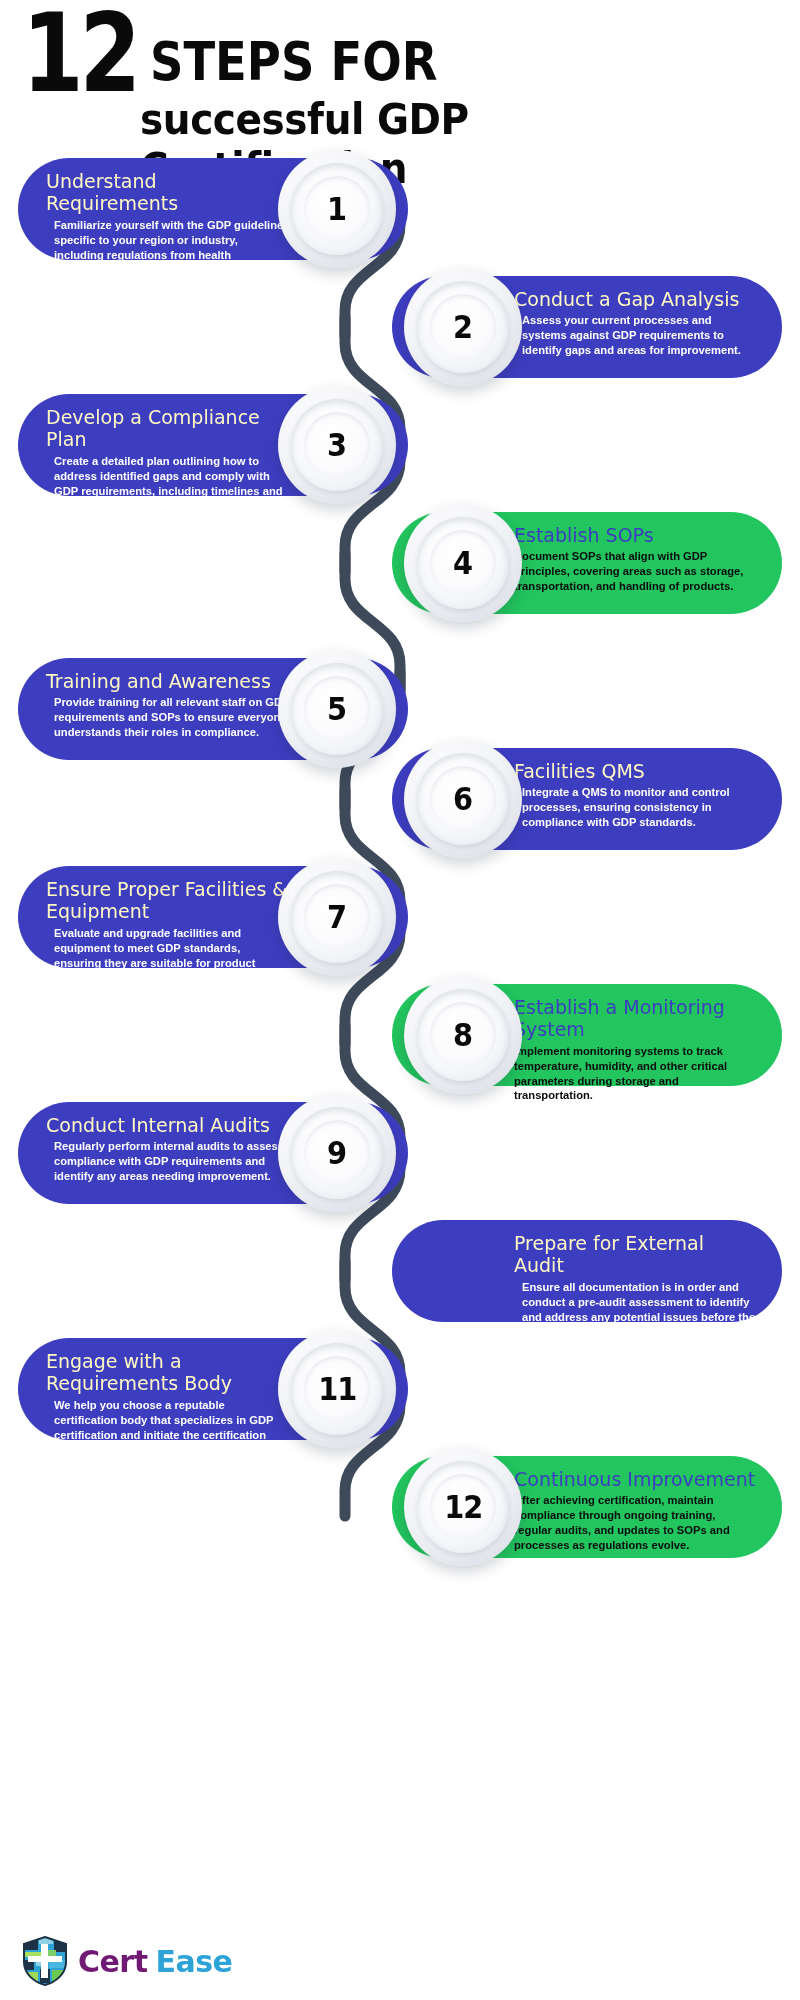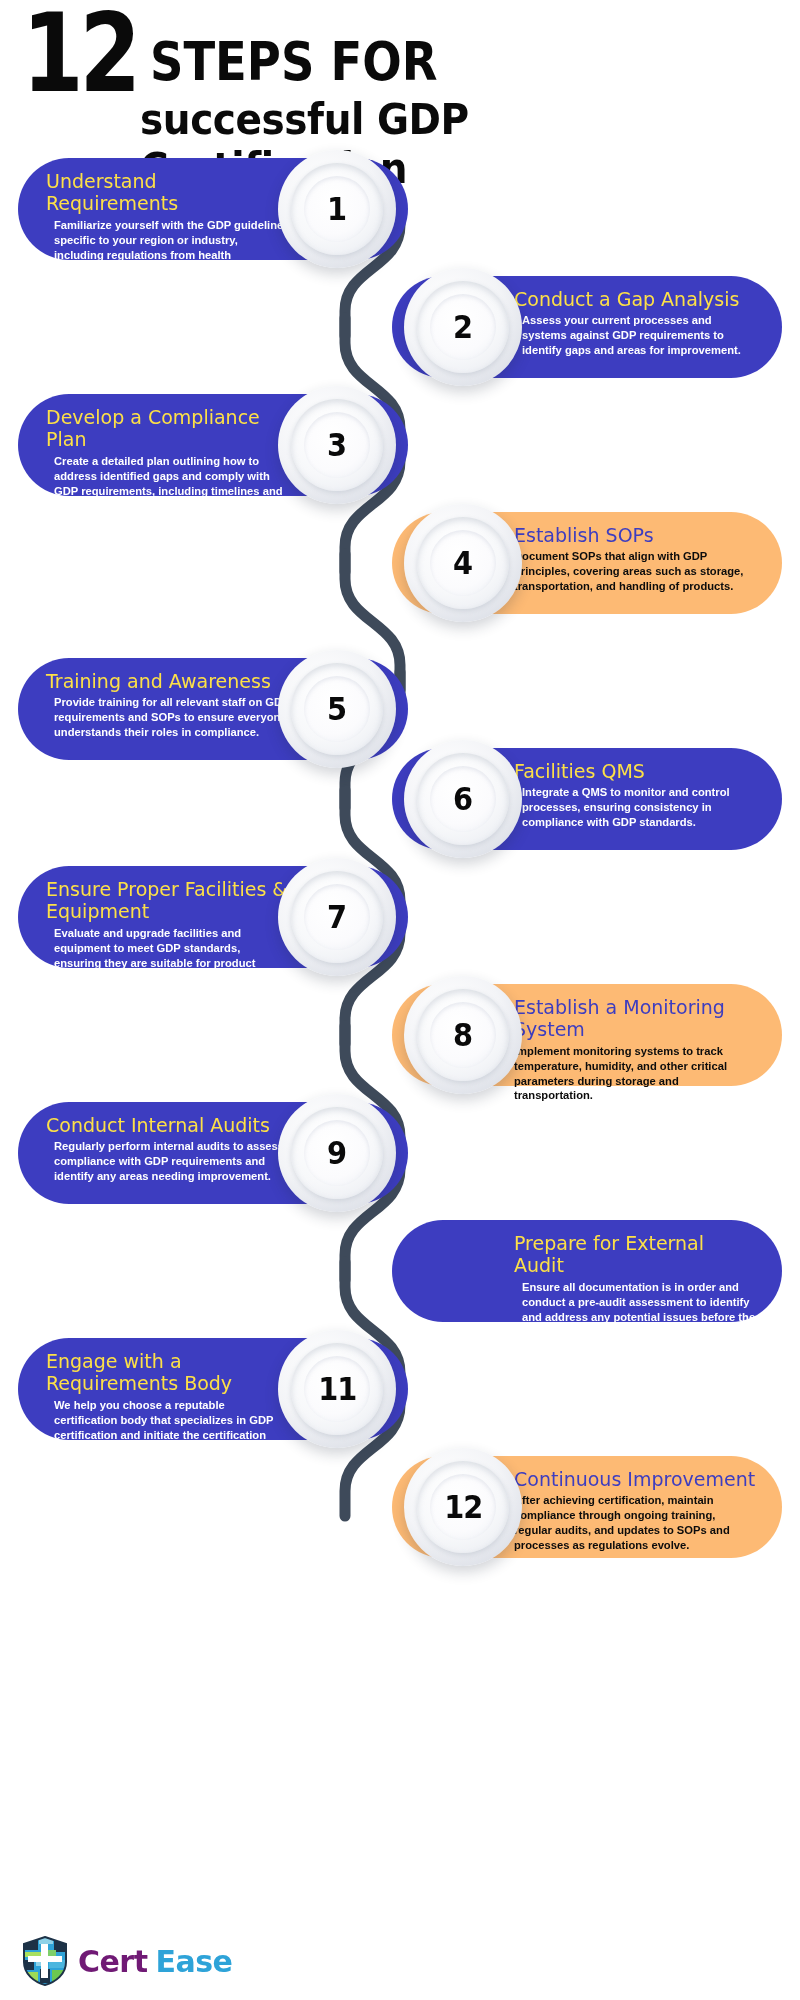--- a/index.html
+++ b/index.html
@@ -86,30 +86,30 @@
     top: 8px;
     width: 390px;
     height: 102px;
     border-radius: 51px;
     z-index: 2;
   }
   .step.left  .card { left: 0px;  padding: 12px 118px 12px 28px; }
   .step.right .card { right: 0px; padding: 12px 26px 12px 122px; }
 
   .card.blue { background: #3d3dc0; }
-  .card.lime { background: #fdba74; }
+  .card.lime { background: #22c55e; }
 
   .card-title {
     font-family: "DejaVu Sans", sans-serif;
     font-size: 19px;
     font-weight: 400;
     line-height: 1.18;
     margin-bottom: 3px;
   }
-  .card.blue .card-title { color: #fde047; }
+  .card.blue .card-title { color: #fef9c3; }
   .card.lime .card-title { color: #3d3dc0; }
 
   .card-body {
     font-family: "Liberation Sans", sans-serif;
     font-size: 11.2px;
     font-weight: bold;
     line-height: 1.33;
   }
   .card.blue .card-body { color: #ffffff; margin-left: 8px; }
   .card.lime .card-body { color: #0c0c0c; }

